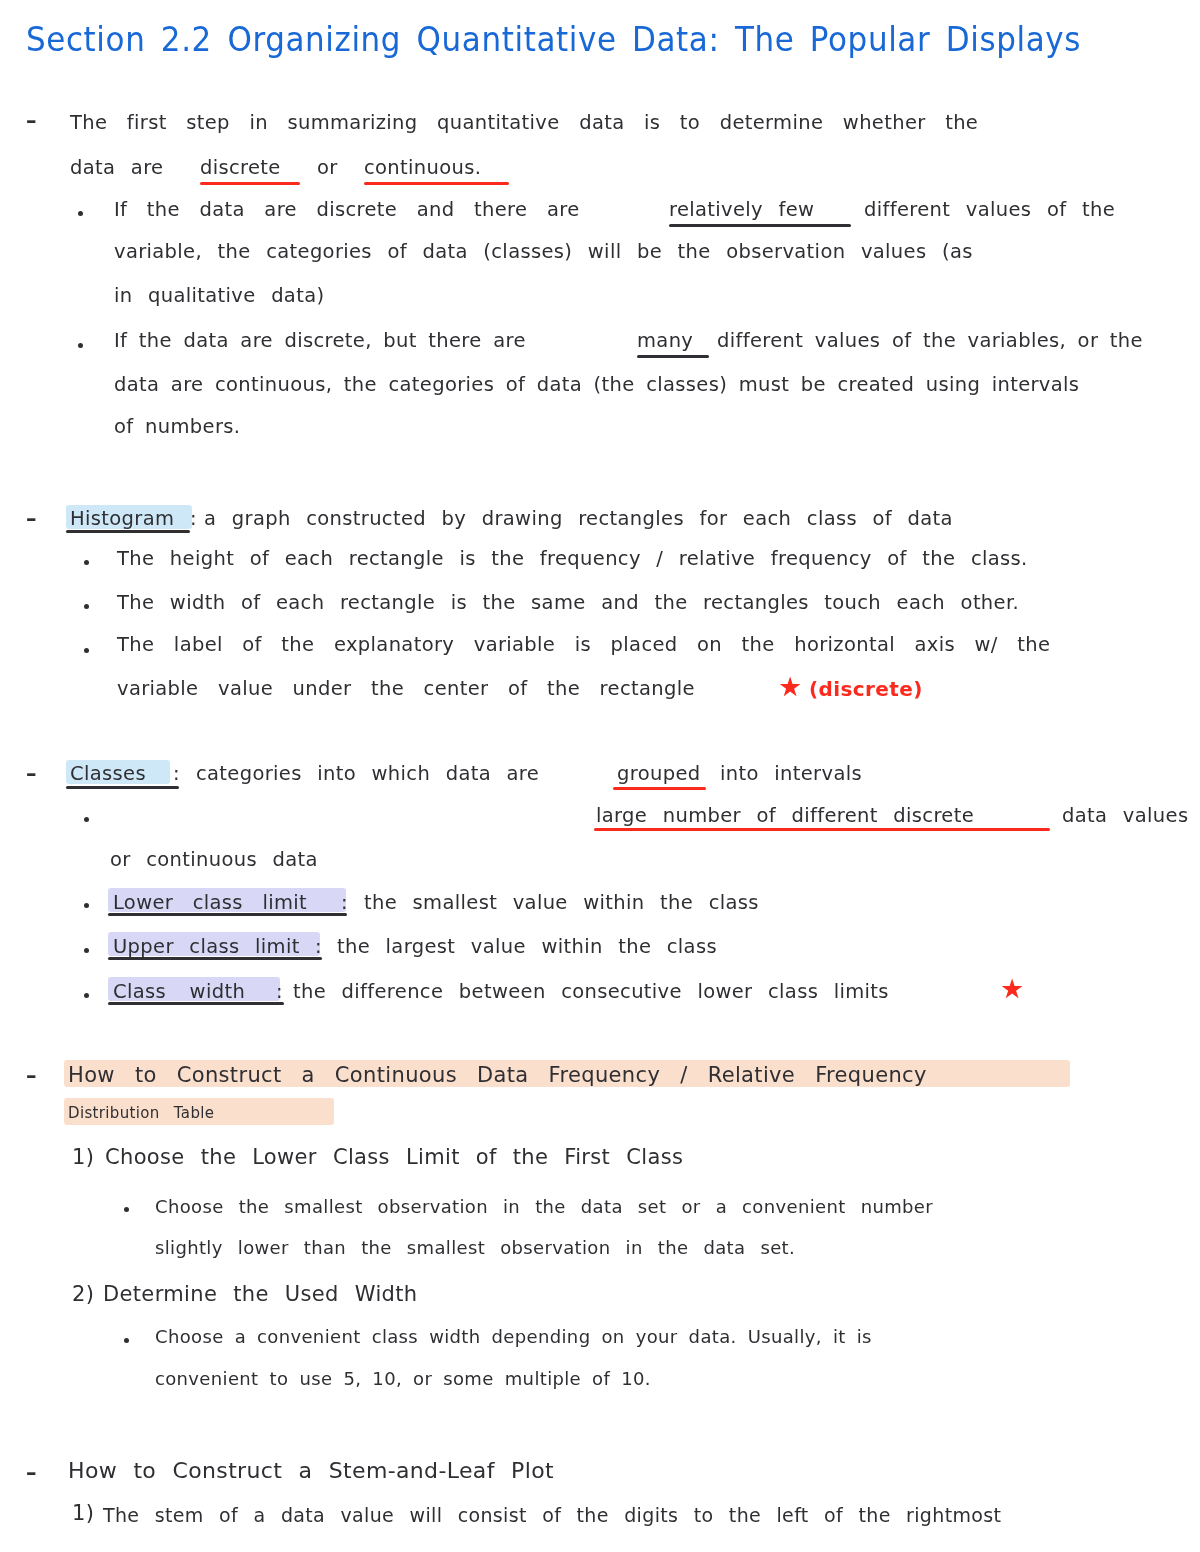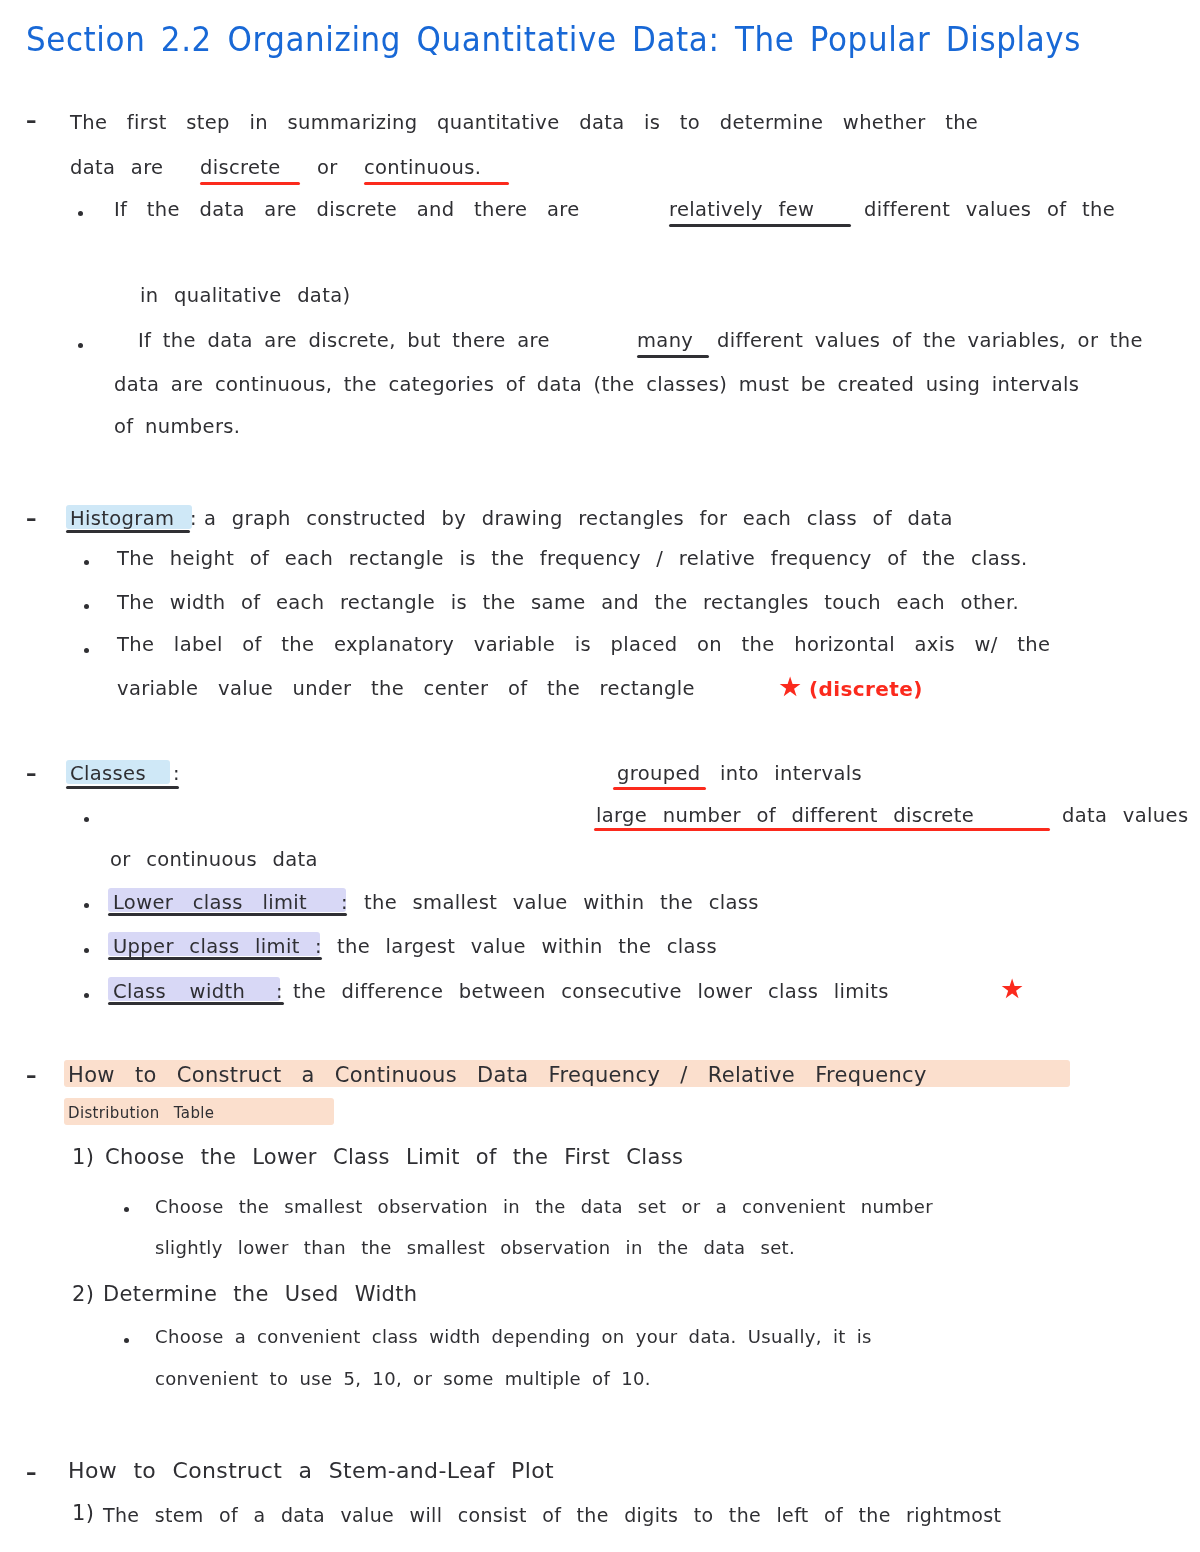--- a/index.html
+++ b/index.html
@@ -131,24 +131,25 @@
   <div class="redline" style="left:200px; top:182px; width:100px;"></div>
   <div class="line" style="left:317px; top:155px;">or</div>
   <div class="line" style="left:364px; top:155px;">continuous.</div>
   <div class="redline" style="left:364px; top:182px; width:145px;"></div>
 
   <div class="dot" style="left:78px; top:211px;"></div>
   <div class="line xwide" style="left:114px; top:197px;">If the data are discrete and there are</div>
   <div class="line wide" style="left:669px; top:197px;">relatively few</div>
   <div class="darkline" style="left:669px; top:224px; width:182px;"></div>
   <div class="line wide" style="left:864px; top:197px;">different values of the</div>
-  <div class="line wide" style="left:114px; top:283px;margin-left:26px;">in qualitative data)</div>
+  <div class="line wide" style="left:114px; top:239px;">variable, the categories of data (classes) will be the observation values (as</div>
+  <div class="line wide" style="left:114px; top:283px;">in qualitative data)</div>
 
   <div class="dot" style="left:78px; top:343px;"></div>
-  <div class="line" style="left:114px; top:328px;margin-left:24px;">If the data are discrete, but there are</div>
+  <div class="line" style="left:114px; top:328px;">If the data are discrete, but there are</div>
   <div class="line" style="left:637px; top:328px;">many</div>
   <div class="darkline" style="left:637px; top:355px; width:72px;"></div>
   <div class="line" style="left:717px; top:328px;">different values of the variables, or the</div>
   <div class="line" style="left:114px; top:372px;">data are continuous, the categories of data (the classes) must be created using intervals</div>
   <div class="line" style="left:114px; top:414px;">of numbers.</div>
 
   <div class="dash" style="left:26px; top:506px;">–</div>
   <div class="hl hl-blue" style="left:66px; top:505px; width:126px; height:24px;"></div>
   <div class="line" style="left:70px; top:506px;text-align:right;">Histogram</div>
   <div class="darkline" style="left:66px; top:530px; width:124px;"></div>
@@ -165,20 +166,21 @@
   <div class="line xwide" style="left:117px; top:632px;">The label of the explanatory variable is placed on the horizontal axis w/ the</div>
   <div class="line xwide" style="left:117px; top:676px;">variable value under the center of the rectangle</div>
   <div class="star" style="left:778px; top:673px;">★</div>
   <div class="red-text" style="left:809px; top:676px;">(discrete)</div>
 
   <div class="dash" style="left:26px; top:761px;">–</div>
   <div class="hl hl-blue" style="left:66px; top:760px; width:104px; height:24px;"></div>
   <div class="line" style="left:70px; top:761px;">Classes</div>
   <div class="darkline" style="left:66px; top:786px; width:113px;"></div>
   <div class="line" style="left:173px; top:761px;">:</div>
+  <div class="line wide" style="left:196px; top:761px;">categories into which data are</div>
   <div class="line" style="left:617px; top:761px;">grouped</div>
   <div class="redline" style="left:613px; top:787px; width:93px;"></div>
   <div class="line wide" style="left:720px; top:761px;">into intervals</div>
 
   <div class="dot" style="left:84px; top:817px;"></div>
   <div class="line wide" style="left:596px; top:803px;">large number of different discrete</div>
   <div class="redline" style="left:594px; top:828px; width:456px;"></div>
   <div class="line wide" style="left:1062px; top:803px;">data values</div>
   <div class="line wide" style="left:110px; top:847px;">or continuous data</div>
 

